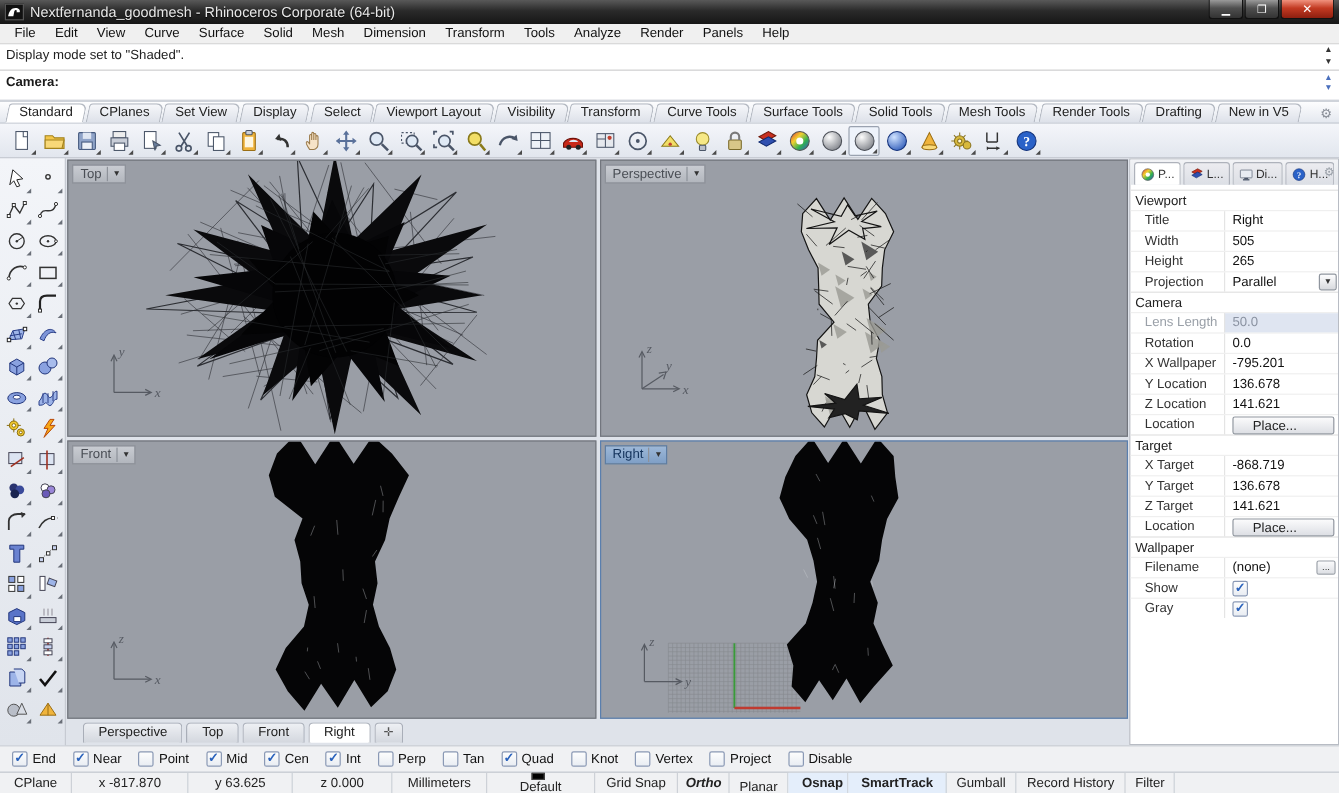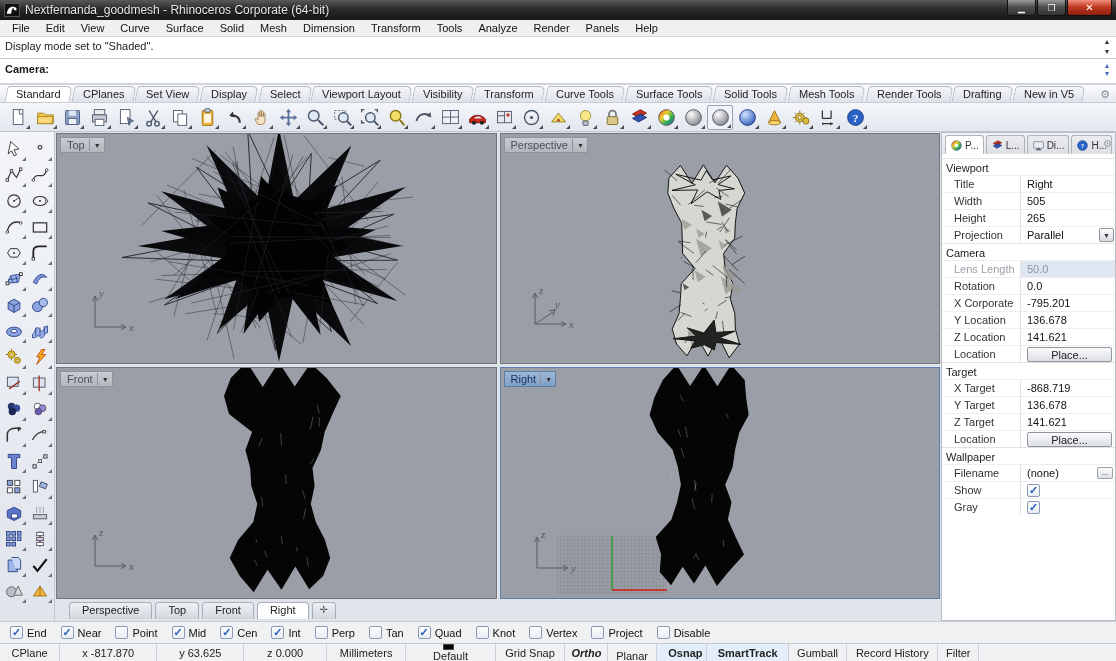--- a/index.html
+++ b/index.html
@@ -65,21 +65,21 @@
   .ptab { height:19px; display:flex; align-items:center; gap:2px; padding:0 4px; border:1px solid #aeb2bb; border-bottom:none; border-radius:3px 3px 0 0; background:linear-gradient(#ececf0,#dcdfe5); font-size:10px; color:#333; }
   .ptab.active { background:#fff; }
   .pgear { position:absolute; right:3px; top:5px; color:#9aa0a8; font-size:10px; }
   .pbody { flex:1; overflow:hidden; padding-top:4px; }
   .psection { border-top:1px solid #e2e2e2; padding:3px 0 1px 4px; color:#222; }
   .prow { display:flex; height:17px; align-items:center; border-top:1px solid #efefef; }
   .prow .plabel { width:78px; padding-left:12px; color:#333; white-space:nowrap; overflow:hidden; }
   .prow .pval { flex:1; border-left:1px solid #e4e4e4; padding-left:6px; height:100%; display:flex; align-items:center; position:relative; color:#111; }
   .prow.disabled .plabel { color:#9aa0a8; }
   .prow.disabled .pval { background:#dfe5f1; color:#8b93a2; }
-  .pbtn { margin:1px 3px 1px 0; flex:1; height:15px; border:1px solid #8f959e; border-radius:2px; background:linear-gradient(#fbfbfc,#dddfe4); text-align:center; line-height:14px; color:#222; }
+  .pbtn { margin:1px 3px 1px 0; flex:1; height:15px; border:1px solid #8f959e; border-radius:2px; background:linear-gradient(#fbfbfc,#dddfe4); text-align:left; line-height:14px; color:#222;padding-left:16px; }
   .dropbtn { position:absolute; right:1px; top:1px; width:15px; height:14px; border:1px solid #8f959e; border-radius:2px; background:linear-gradient(#fdfdfe,#d8dade); font-size:7px; text-align:center; line-height:13px; color:#333; }
   .mini { position:absolute; right:2px; top:2px; width:16px; height:12px; border:1px solid #9aa0a8; border-radius:2px; background:linear-gradient(#fbfbfc,#dddfe4); font-size:8px; line-height:9px; text-align:center; color:#333; }
   .chk { width:13px; height:13px; border:1px solid #8a99b5; border-radius:2px; background:linear-gradient(#fdfdfd,#e9edf3); color:#2a62bc; font-size:11px; line-height:11px; text-align:center; font-weight:bold; }
 
   
   .osnaprow { height:22px; background:#f0f1f3; border-top:1px solid #c8ccd3; display:flex; align-items:center; padding-left:10px; gap:14px; }
   .osnap { display:flex; align-items:center; gap:4px; color:#111; }
   .statusbar { height:19px; background:#f0f1f3; border-top:1px solid #c4c8cf; display:flex; align-items:stretch; }
   .scell { border-right:1px solid #cdd1d7; display:flex; align-items:center; justify-content:center; padding:0 4px; white-space:nowrap; color:#222; }
   .scell.bold { font-weight:bold; }
@@ -1076,21 +1076,21 @@
             <span>50.0</span>
           </span>
         </div>
         <div class="prow">
           <span class="plabel">Rotation</span>
           <span class="pval">
             <span>0.0</span>
           </span>
         </div>
         <div class="prow">
-          <span class="plabel">X Corporate</span>
+          <span class="plabel">X Wallpaper</span>
           <span class="pval">
             <span>-795.201</span>
           </span>
         </div>
         <div class="prow">
           <span class="plabel">Y Location</span>
           <span class="pval">
             <span>136.678</span>
           </span>
         </div>

